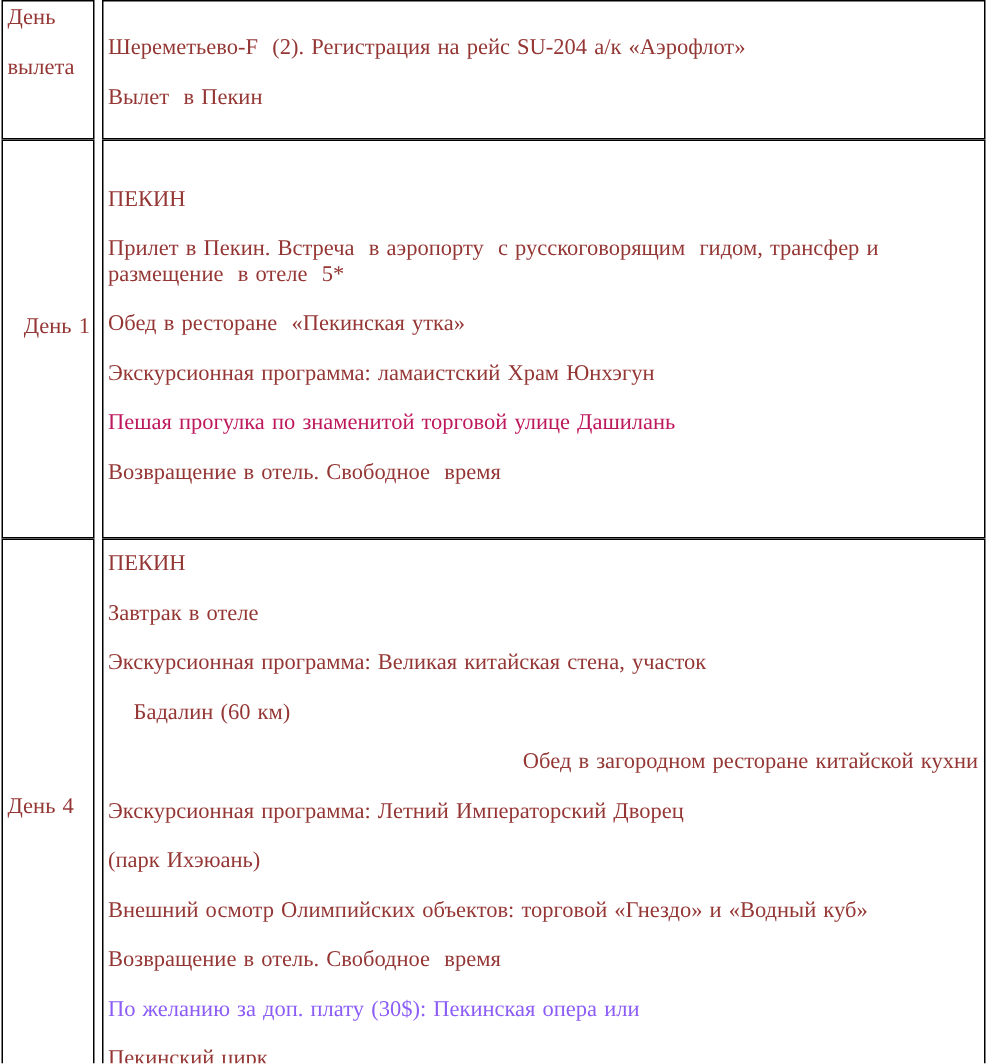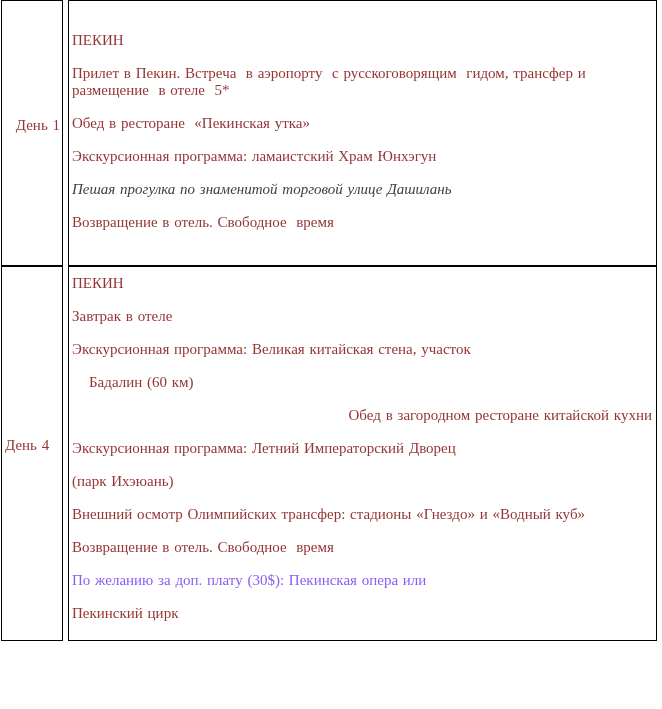--- a/index.html
+++ b/index.html
@@ -50,46 +50,56 @@
     white-space: pre-wrap;
     word-spacing: 1px;
   }
 </style>
 </head>
 <body>
 
 <div class="page">
   <table class="itinerary">
     <tbody>
+        <tr class="row-0">
+          <td class="day-cell">
+            <p class="doc-line" style="color: rgb(148, 54, 52);">День</p>
+            <p class="doc-line" style="color: rgb(148, 54, 52);">вылета</p>
+          </td>
+          <td class="activities-cell">
+            <p class="doc-line" style="color: rgb(148, 54, 52);">Шереметьево-F  (2). Регистрация на рейс SU-204 а/к «Аэрофлот»</p>
+            <p class="doc-line" style="color: rgb(148, 54, 52);">Вылет  в Пекин</p>
+          </td>
+        </tr>
         <tr class="row-1">
           <td class="day-cell">
             <p class="doc-line" style="color: rgb(148, 54, 52); text-align: right;">День 1</p>
           </td>
           <td class="activities-cell">
             <p class="doc-line" style="color: rgb(148, 54, 52);">ПЕКИН</p>
             <p class="doc-line" style="color: rgb(148, 54, 52);">Прилет в Пекин. Встреча  в аэропорту  с русскоговорящим  гидом, трансфер и размещение  в отеле  5*</p>
             <p class="doc-line" style="color: rgb(148, 54, 52);">Обед в ресторане  «Пекинская утка»</p>
             <p class="doc-line" style="color: rgb(148, 54, 52);">Экскурсионная программа: ламаистский Храм Юнхэгун</p>
-            <p class="doc-line" style="color: #404040; font-style: italic;">Пешая прогулка по знаменитой торговой улице Дашилань</p>
+            <p class="doc-line" style="color: #be185d;">Пешая прогулка по знаменитой торговой улице Дашилань</p>
             <p class="doc-line" style="color: rgb(148, 54, 52);">Возвращение в отель. Свободное  время</p>
           </td>
         </tr>
         <tr class="row-2">
           <td class="day-cell">
             <p class="doc-line" style="color: rgb(148, 54, 52);">День 4</p>
           </td>
           <td class="activities-cell">
             <p class="doc-line" style="color: rgb(148, 54, 52);">ПЕКИН</p>
             <p class="doc-line" style="color: rgb(148, 54, 52);">Завтрак в отеле</p>
             <p class="doc-line" style="color: rgb(148, 54, 52);">Экскурсионная программа: Великая китайская стена, участок</p>
             <p class="doc-line" style="color: rgb(148, 54, 52); margin-left: 17px;">Бадалин (60 км)</p>
             <p class="doc-line" style="color: rgb(148, 54, 52); text-align: right;">Обед в загородном ресторане китайской кухни</p>
             <p class="doc-line" style="color: rgb(148, 54, 52);">Экскурсионная программа: Летний Императорский Дворец</p>
             <p class="doc-line" style="color: rgb(148, 54, 52);">(парк Ихэюань)</p>
-            <p class="doc-line" style="color: rgb(148, 54, 52);">Внешний осмотр Олимпийских трансфер: стадионы «Гнездо» и «Водный куб»</p>
+            <p class="doc-line" style="color: rgb(148, 54, 52);">Внешний осмотр Олимпийских объектов: торговой «Гнездо» и «Водный куб»</p>
             <p class="doc-line" style="color: rgb(148, 54, 52);">Возвращение в отель. Свободное  время</p>
             <p class="doc-line" style="color: #8b5cf6;">По желанию за доп. плату (30$): Пекинская опера или</p>
             <p class="doc-line" style="color: rgb(148, 54, 52);">Пекинский цирк</p>
           </td>
         </tr>
       </tbody>
   </table>
 </div>
 
 </body></html>

